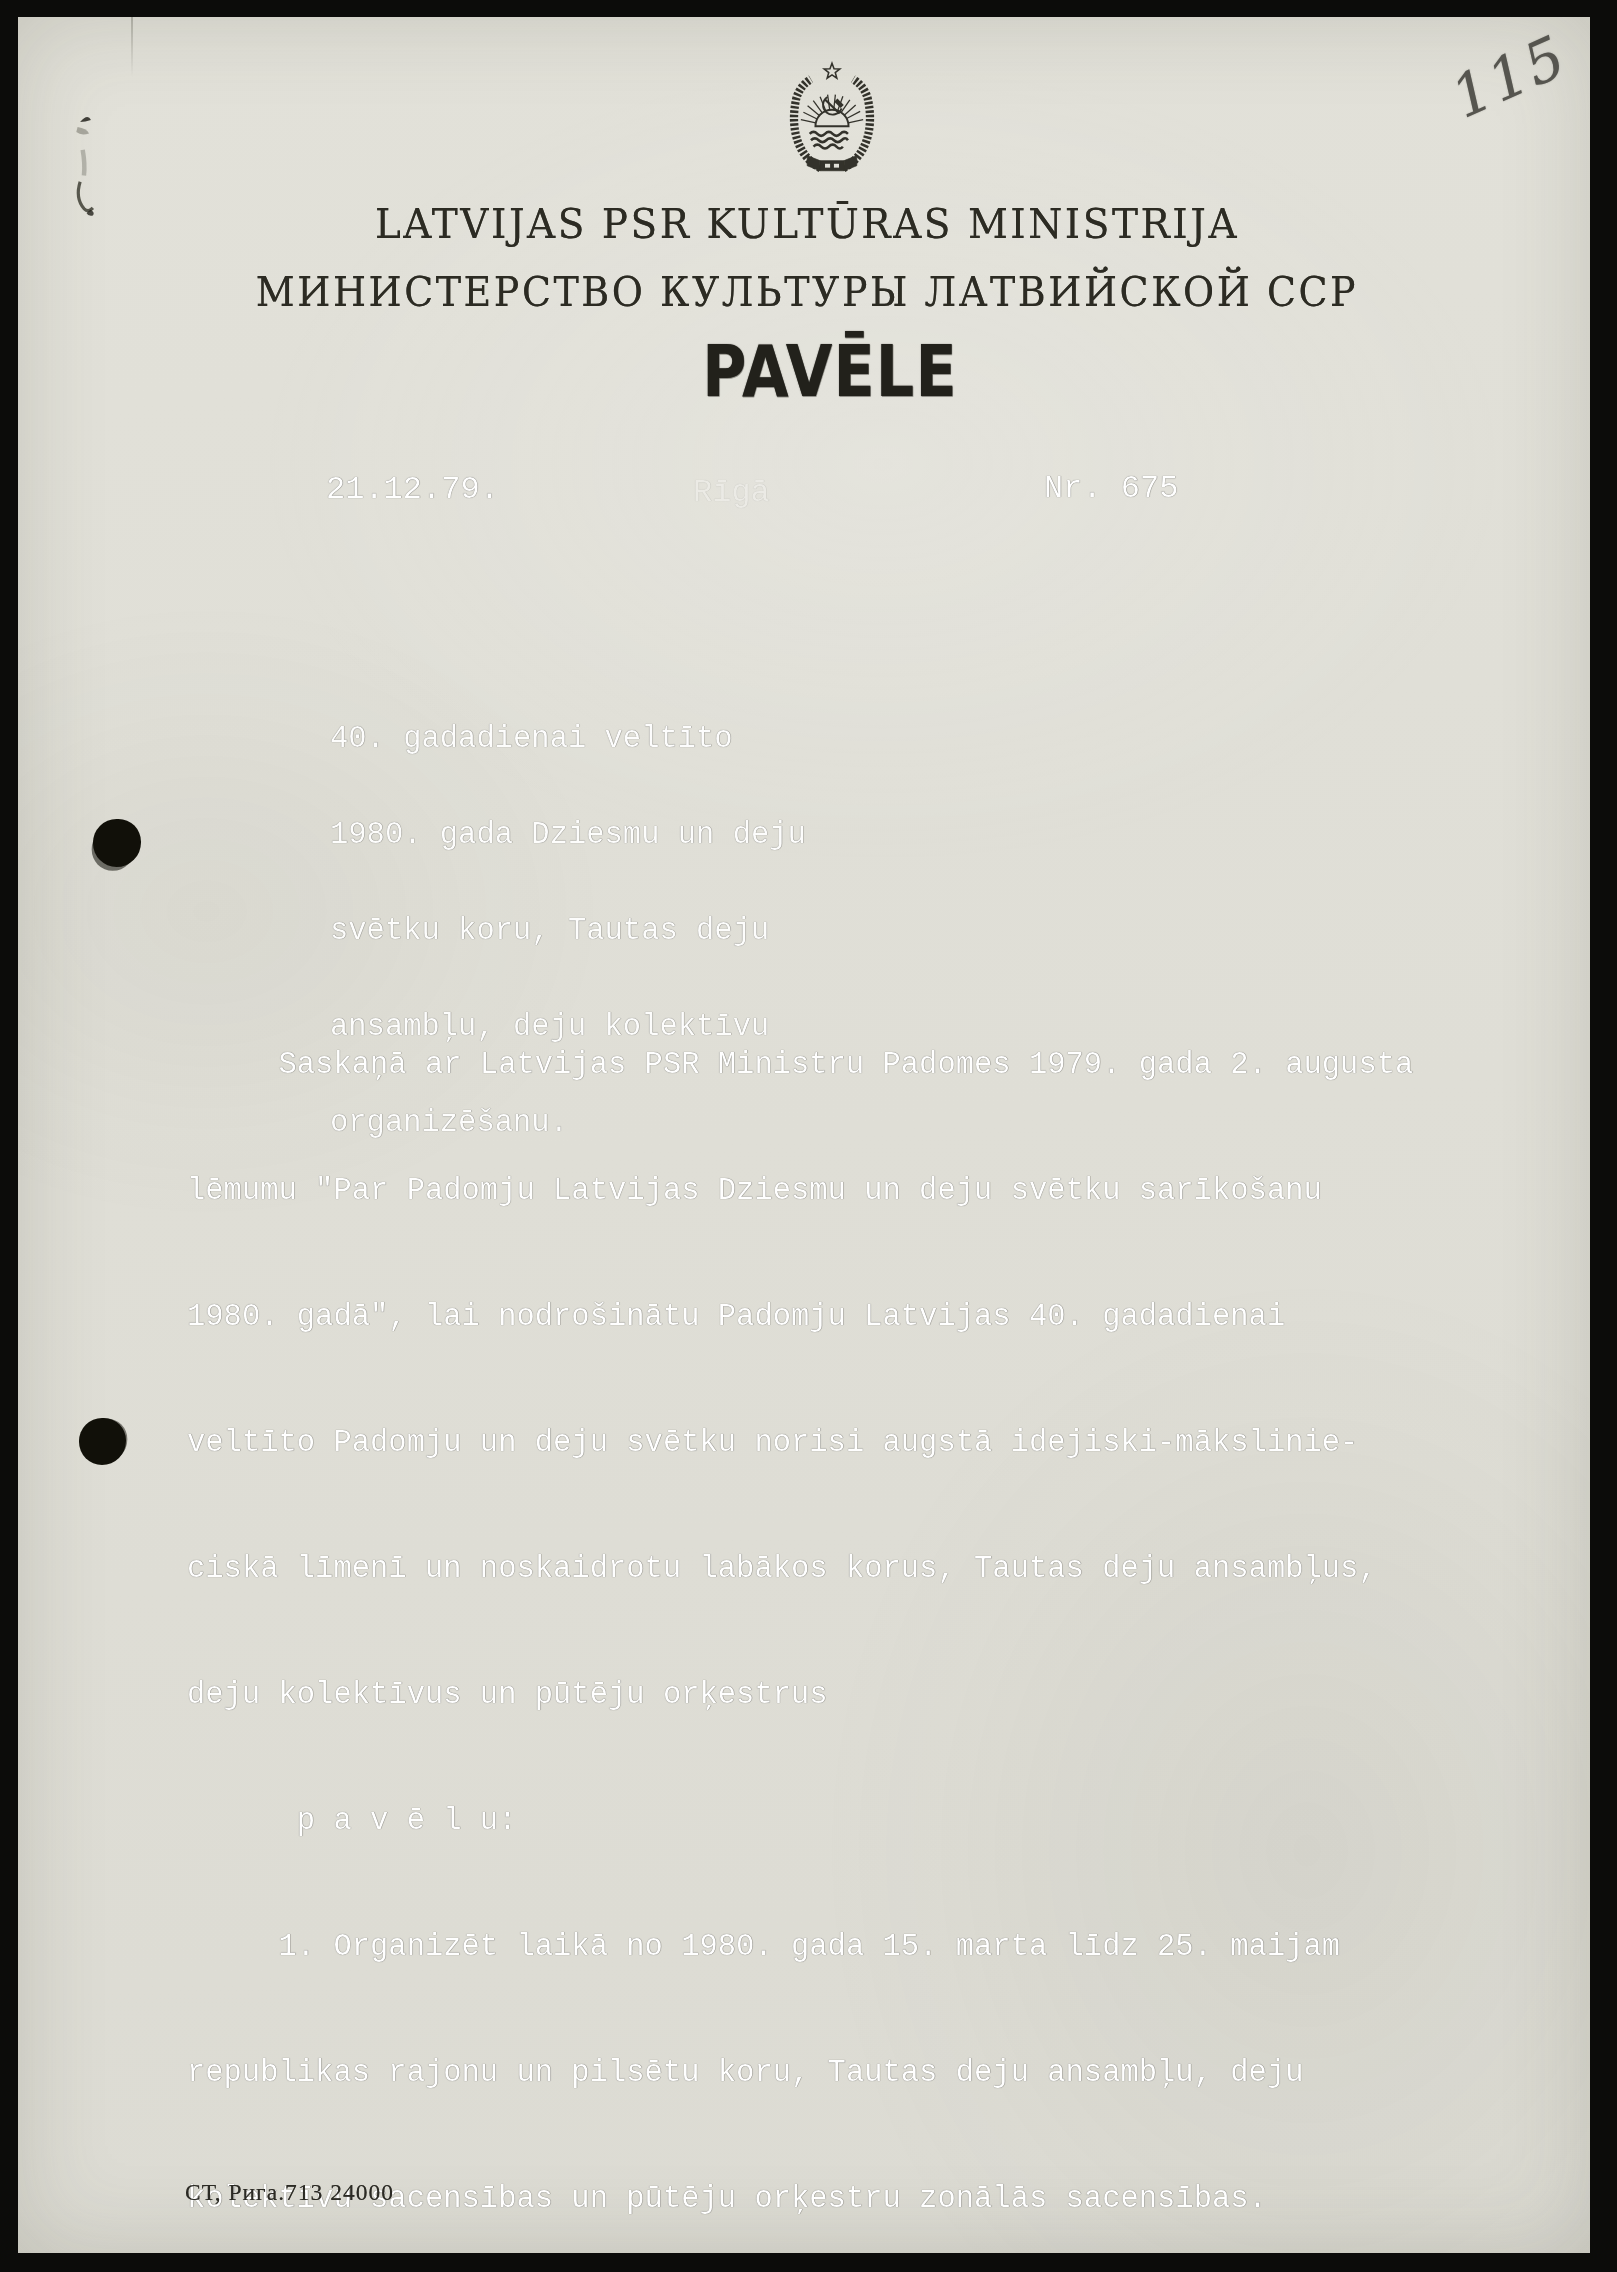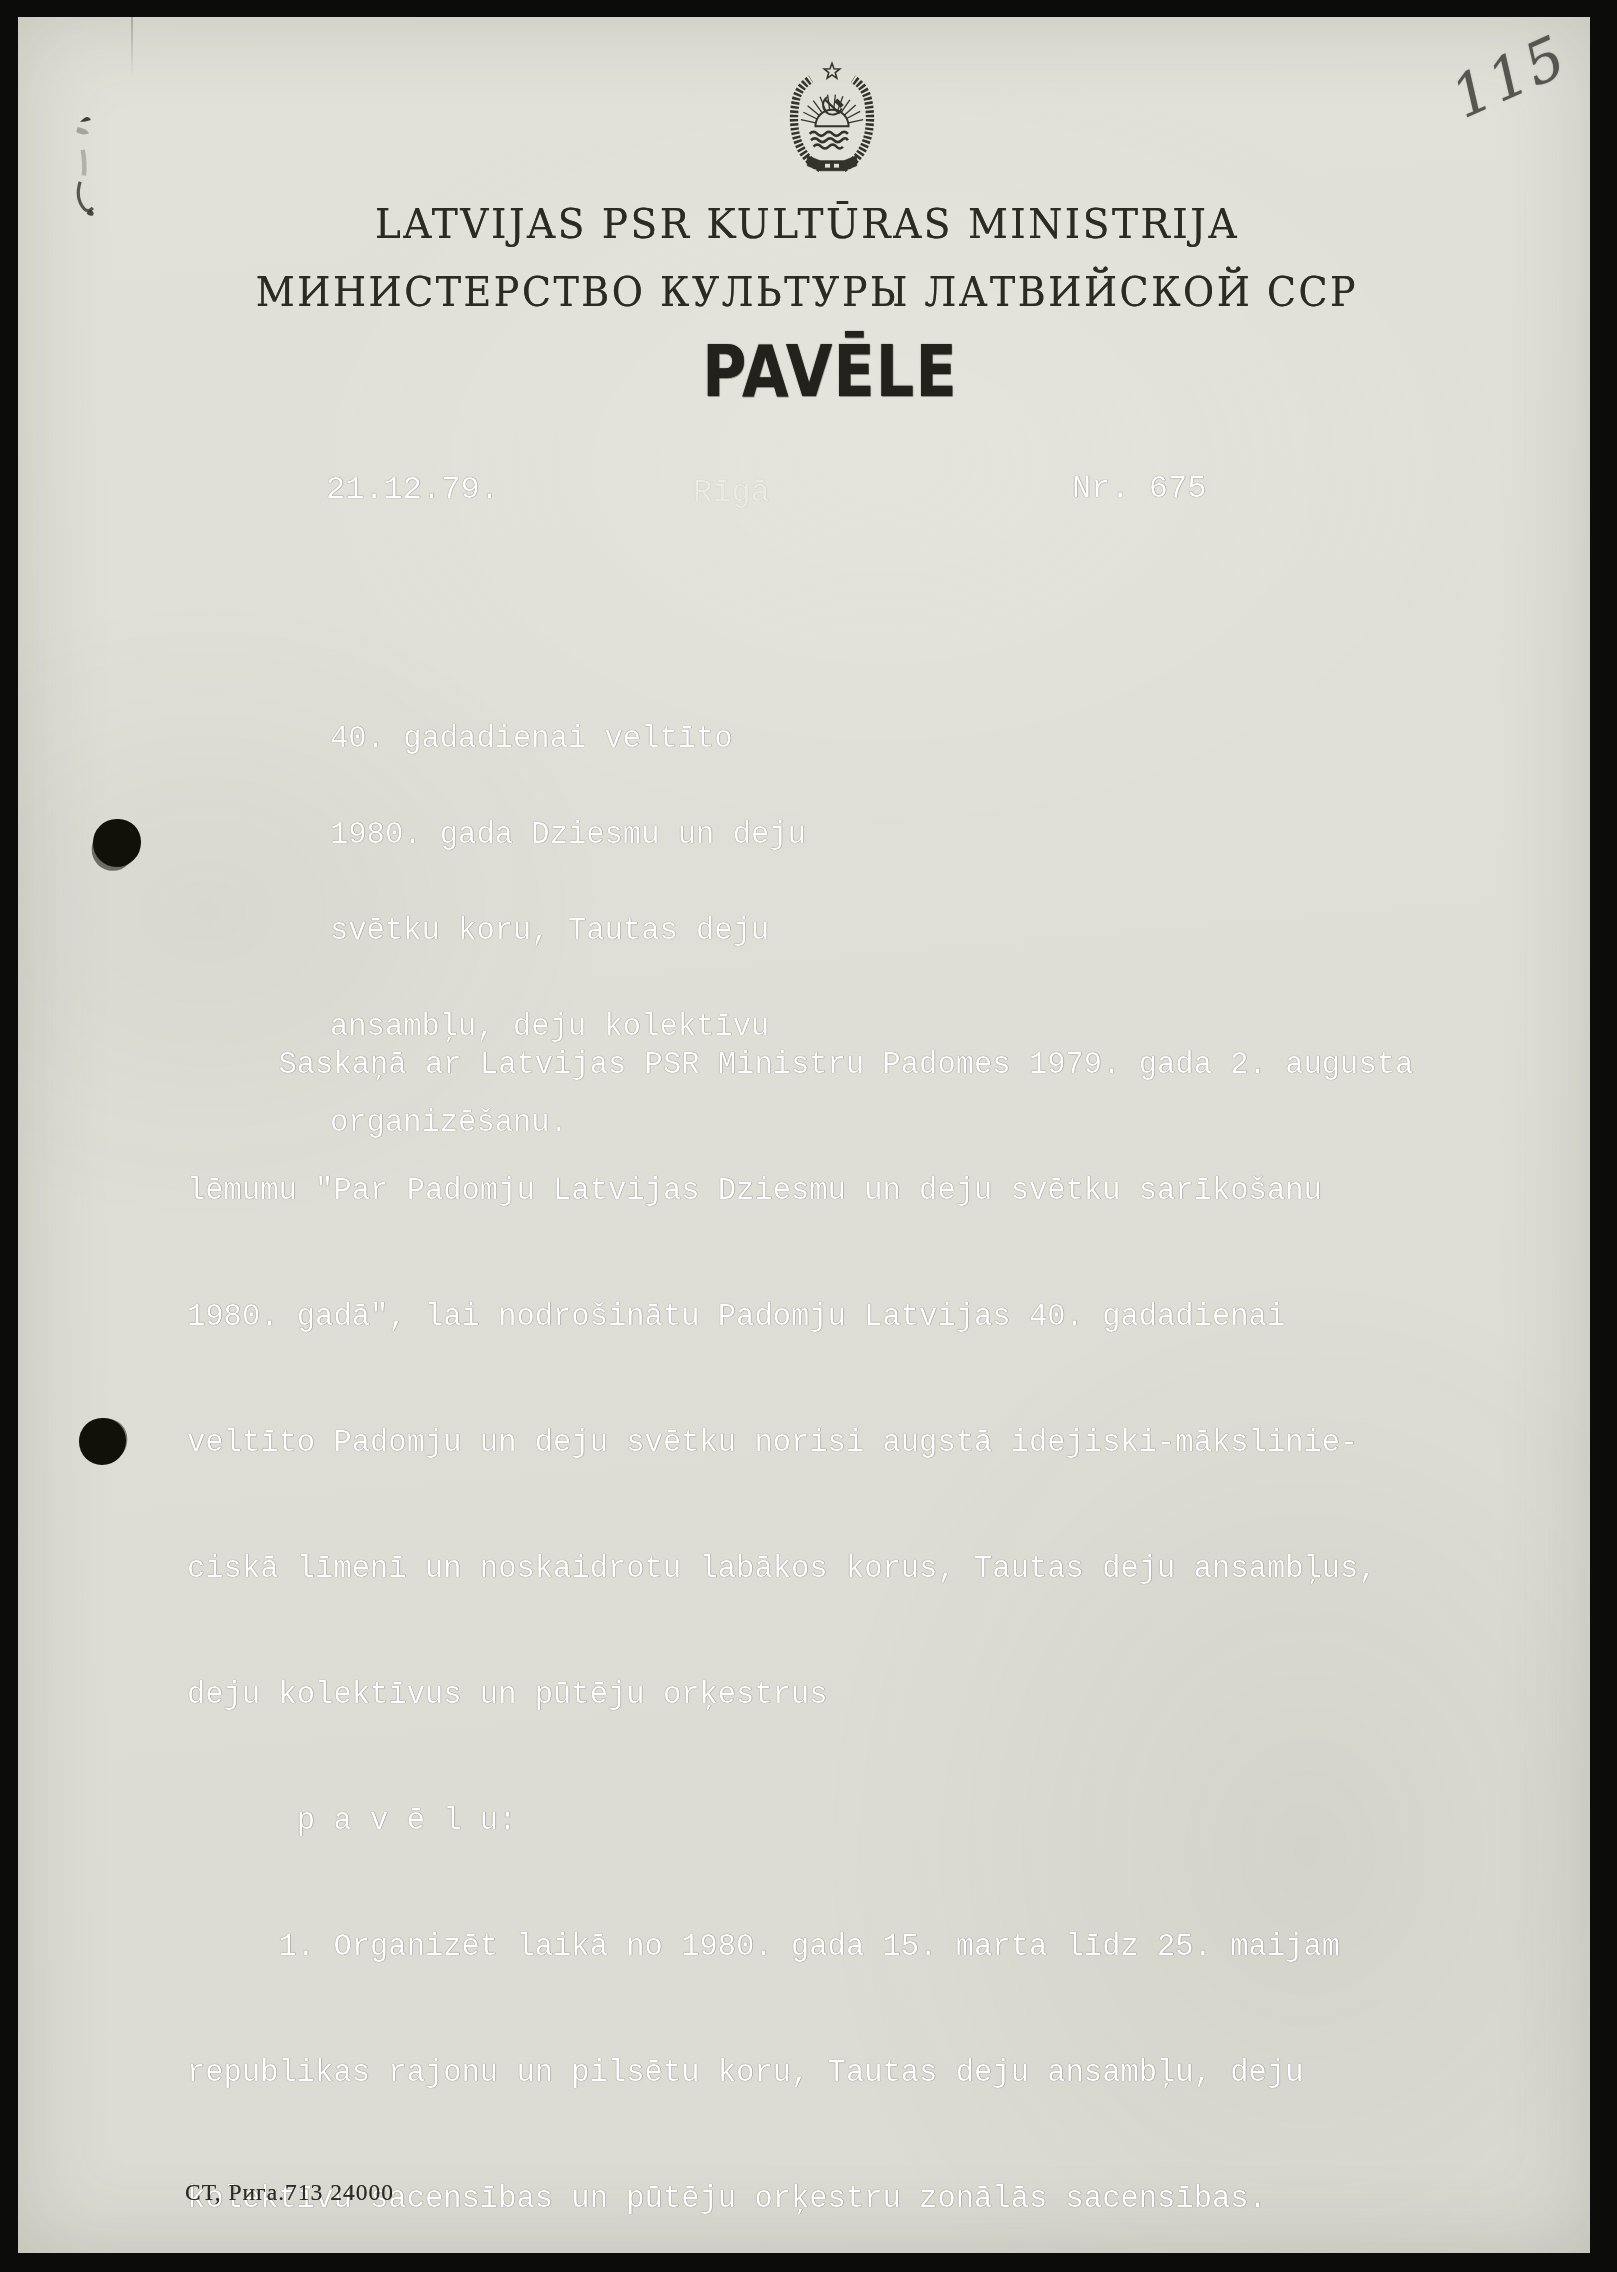--- a/index.html
+++ b/index.html
@@ -61,21 +61,21 @@
   }
 
   
   .typed{
     color:#ffffff;
     text-shadow:0 0 0.8px rgba(58,57,50,.85), 0.4px 0.4px 0 rgba(58,57,50,.3);
     white-space:pre;
   }
   .meta-date{position:absolute;left:326px;top:471px;font-size:32px;}
   .meta-place{position:absolute;left:693px;top:474px;font-size:32px;opacity:.3;filter:blur(0.4px);}
-  .meta-number{position:absolute;left:1072px;top:470px;font-size:32px;}
+  .meta-number{position:absolute;left:1044px;top:470px;font-size:32px;}
 
   .subject{position:absolute;left:330px;top:659px;font-size:30.5px;line-height:32px;opacity:.95;}
   .body-text{position:absolute;left:187px;top:960px;font-size:30.5px;line-height:42px;}
   .line{white-space:pre;}
 
   
   .hole{position:absolute;background:#111009;border-radius:50% 48% 52% 50%;}
   .hole-1{left:93px;top:819px;width:48px;height:48px;box-shadow:-3.8px 6.3px 0 -2.5px rgba(17,16,9,.55);}
   .hole-2{left:79px;top:1418px;width:47px;height:47px;box-shadow:3.2px -1.3px 0 -1.9px rgba(17,16,9,.5);}
 

